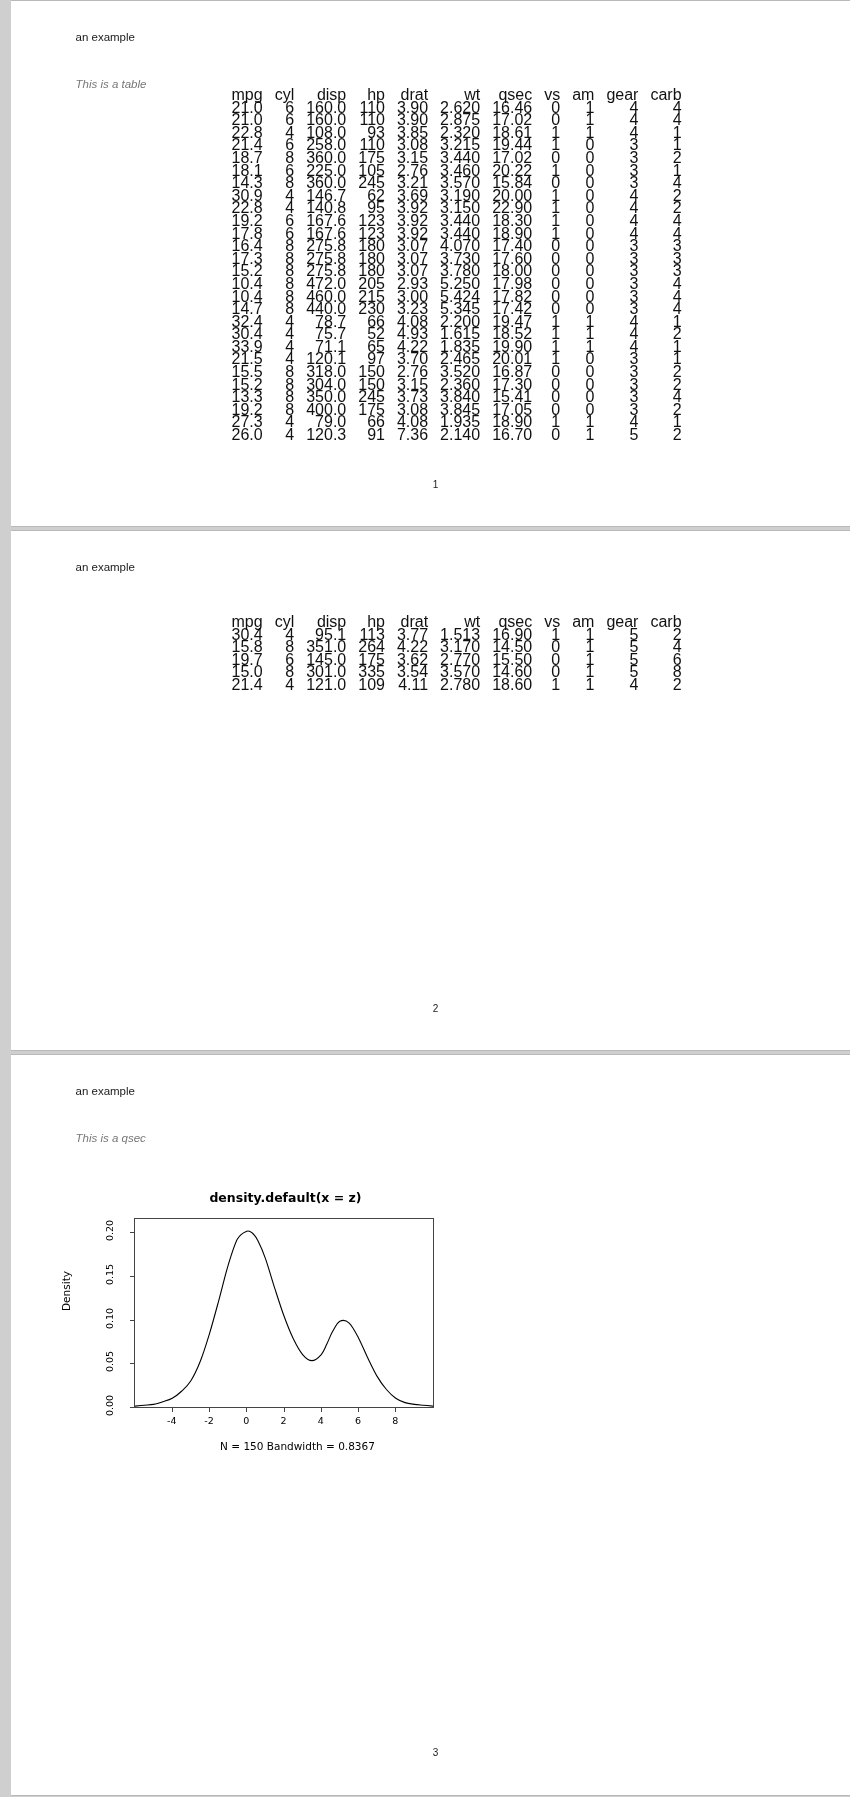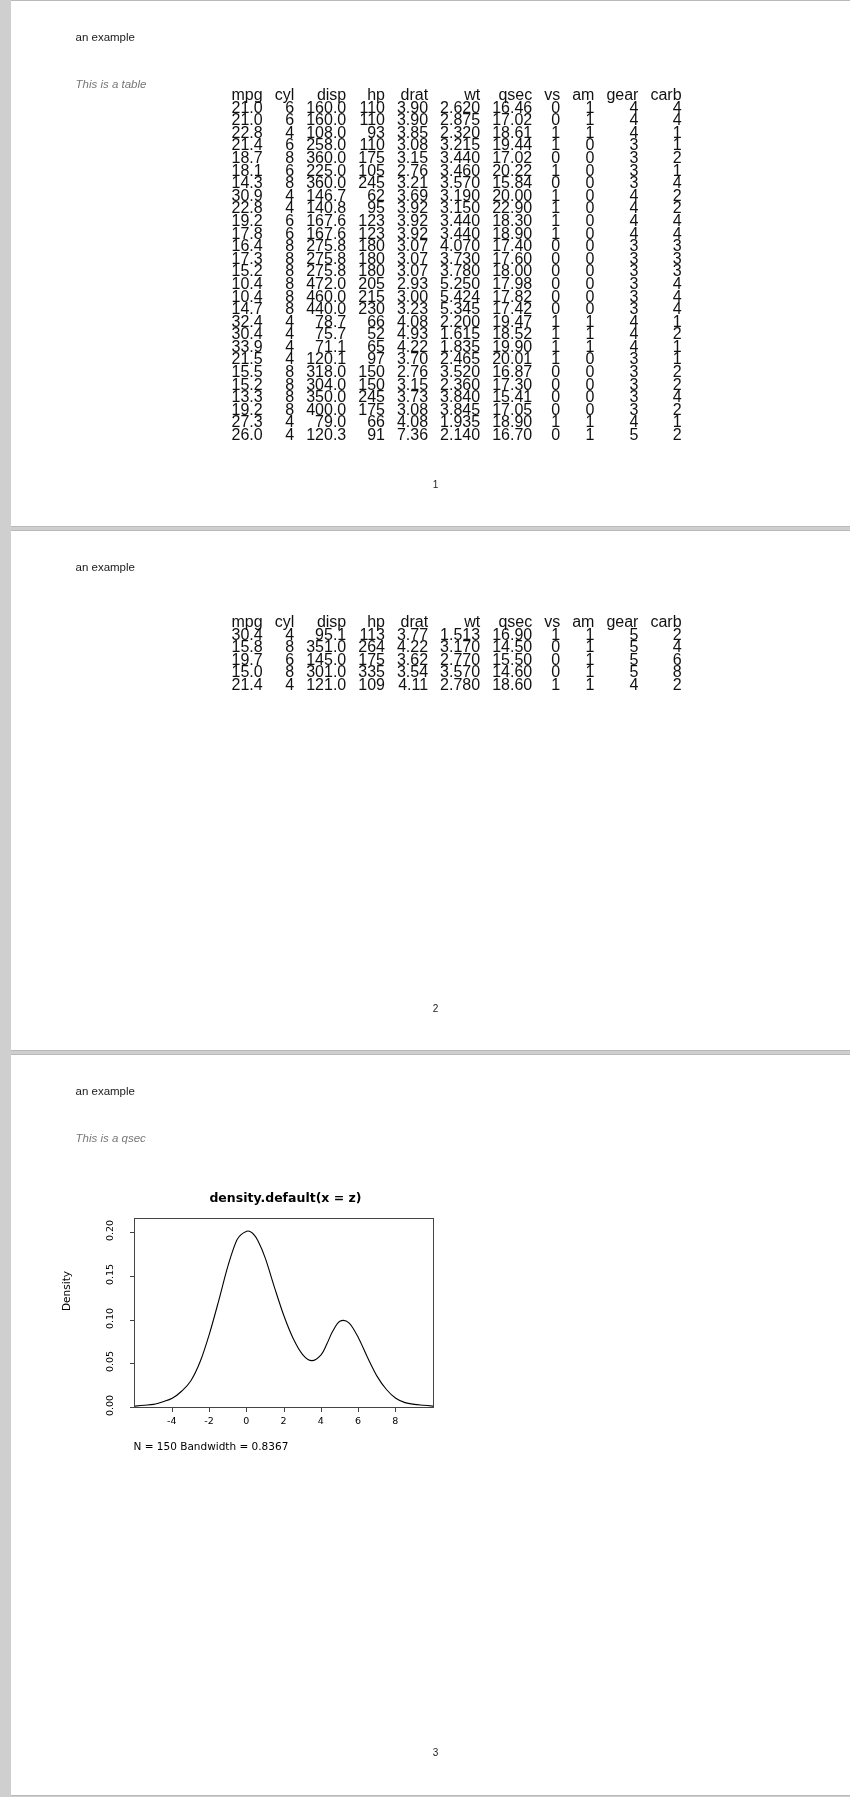--- a/index.html
+++ b/index.html
@@ -114,23 +114,24 @@
   }
   .xtick {
     position: absolute;
     font-size: 9.5px;
     color: #000;
     font-family: "DejaVu Sans", sans-serif;
     white-space: nowrap;
   }
   .xlab {
     position: absolute;
-    left: 58px;
+    left: 72px;
     top: 250px;
     width: 300px;
+    text-align: center;
     font-size: 10.5px;
     color: #000;
     font-family: "DejaVu Sans", sans-serif;
   }
   .tickmark { position: absolute; background: #444; }
 </style>
 </head>
 <body>
 
 <div id="doc">

